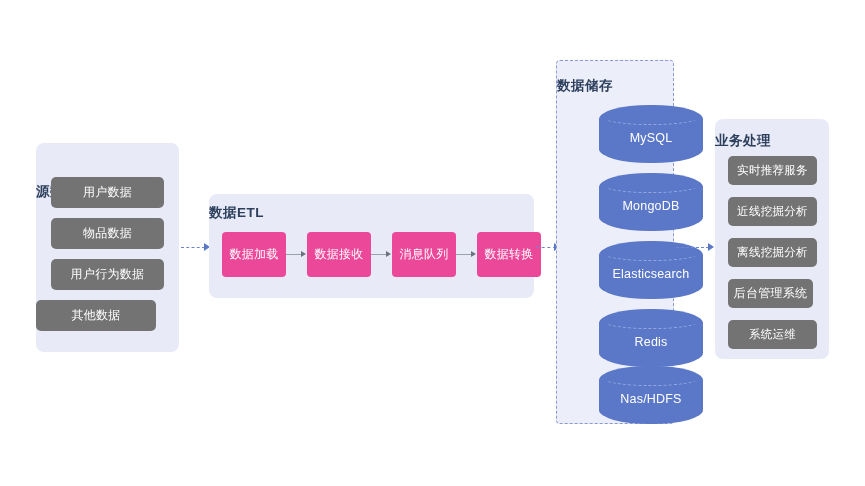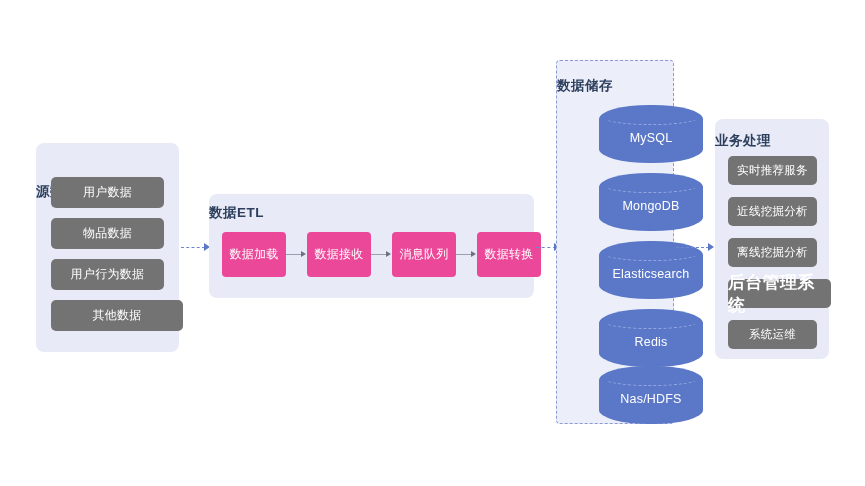--- a/index.html
+++ b/index.html
@@ -142,21 +142,21 @@
 
   <div class="panel" style="left:36px; top:143px; width:143px; height:209px;">
     <div class="panel-title" style="top:12px;margin-top:28px;">源数据</div>
 
     <div class="slate-box" style="left:15px; top:34px; width:113px; height:31px;">用户数据</div>
 
     <div class="slate-box" style="left:15px; top:75px; width:113px; height:31px;">物品数据</div>
 
     <div class="slate-box" style="left:15px; top:116px; width:113px; height:31px;">用户行为数据</div>
 
-    <div class="slate-box" style="left:15px; top:157px; width:132px; height:31px;">其他数据</div>
+    <div class="slate-box" style="left:0; top:157px; width:120px; height:31px;">其他数据</div>
   </div>
 
   <div class="dashed-conn" style="left:181px; top:247px; width:24px;"></div>
   <div class="arrow-head" style="left:204px; top:243px;"></div>
 
   <div class="panel" style="left:209px; top:194px; width:325px; height:104px;">
     <div class="panel-title" style="top:10px;">数据ETL</div>
 
     <div class="etl-box" style="left:13px; top:38px; width:64px; height:45px;">数据加载</div>
 
@@ -218,18 +218,18 @@
 
   <div class="panel" style="left:715px; top:119px; width:114px; height:240px;">
     <div class="panel-title" style="top:13px;">业务处理</div>
 
     <div class="slate-box" style="left:13px; top:37px; width:89px; height:29px; font-size:11.5px;">实时推荐服务</div>
 
     <div class="slate-box" style="left:13px; top:78px; width:89px; height:29px; font-size:11.5px;">近线挖掘分析</div>
 
     <div class="slate-box" style="left:13px; top:119px; width:89px; height:29px; font-size:11.5px;">离线挖掘分析</div>
 
-    <div class="slate-box" style="left:13px; top:160px; width:103px; height:29px; font-size:17px;font-weight:bold;">后台管理系统</div>
+    <div class="slate-box" style="left:13px; top:160px; width:85px; height:29px; font-size:12px;">后台管理系统</div>
 
     <div class="slate-box" style="left:13px; top:201px; width:89px; height:29px; font-size:11.5px;">系统运维</div>
   </div>
 
 </div>
 
 </body></html>

